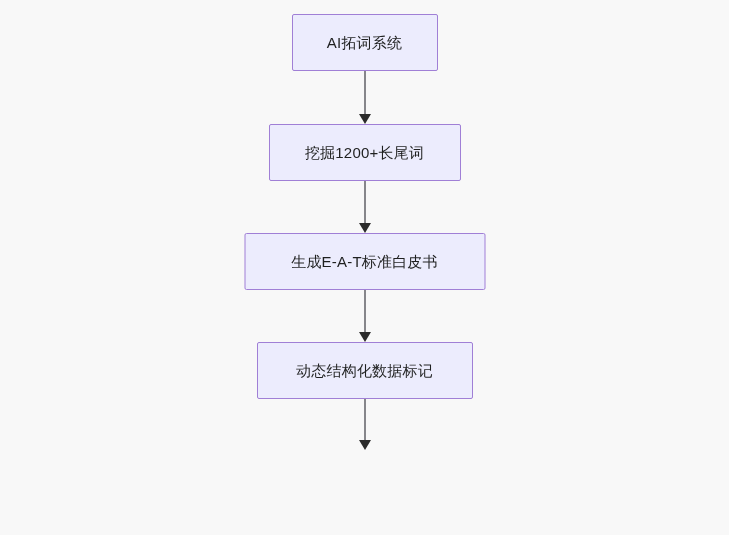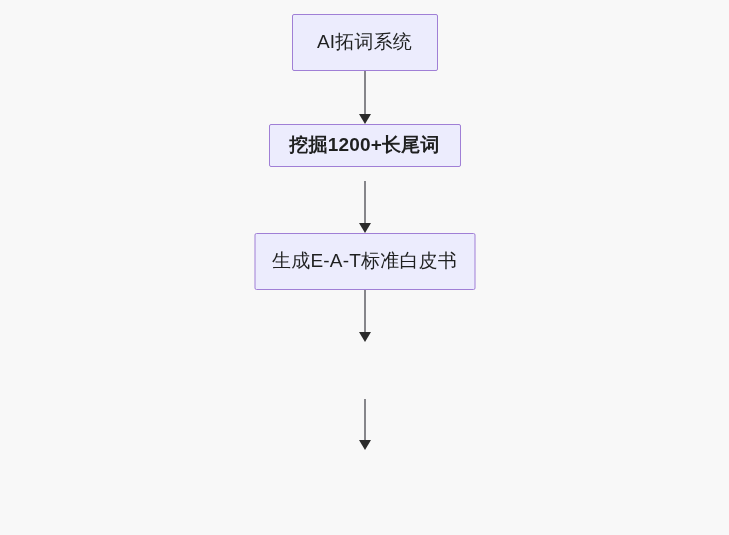--- a/index.html
+++ b/index.html
@@ -29,30 +29,30 @@
     background: #ececfd;
     border: 1px solid #a07fd6;
     border-radius: 2px;
     display: flex;
     align-items: center;
     justify-content: center;
     left: 50%;
     transform: translateX(-50%);
   }
   .node-label {
-    font-size: 19px;
+    font-size: 15px;
     line-height: 1.2;
     color: #1f2020;
     white-space: nowrap;
     letter-spacing: 0.2px;
   }
 
   .node-1 { top: 14px;  height: 57px; width: 146px; }
-  .node-2 { top: 124px; height: 43px; width: 192px; font-weight: bold; }
-  .node-3 { top: 233px; height: 57px; width: 221px; text-align: right; }
+  .node-2 { top: 124px; height: 57px; width: 192px; }
+  .node-3 { top: 233px; height: 57px; width: 241px; text-align: right; }
   .node-4 { top: 342px; height: 57px; width: 216px; }
   .node-5 { top: 450px; height: 57px; width: 236px; }
 
   
   .edge {
     position: absolute;
     left: 50%;
     transform: translateX(-50%);
     width: 14px;
   }
@@ -107,20 +107,23 @@
 
   <div class="node node-3">
     <span class="node-label">生成E-A-T标准白皮书</span>
   </div>
 
   <div class="edge edge-3">
     <div class="edge-line"></div>
     <div class="edge-head"></div>
   </div>
 
+  <div class="node node-4">
+    <span class="node-label">动态结构化数据标记</span>
+  </div>
 
   <div class="edge edge-4">
     <div class="edge-line"></div>
     <div class="edge-head"></div>
   </div>
 
 
 </div>
 
 </body></html>

